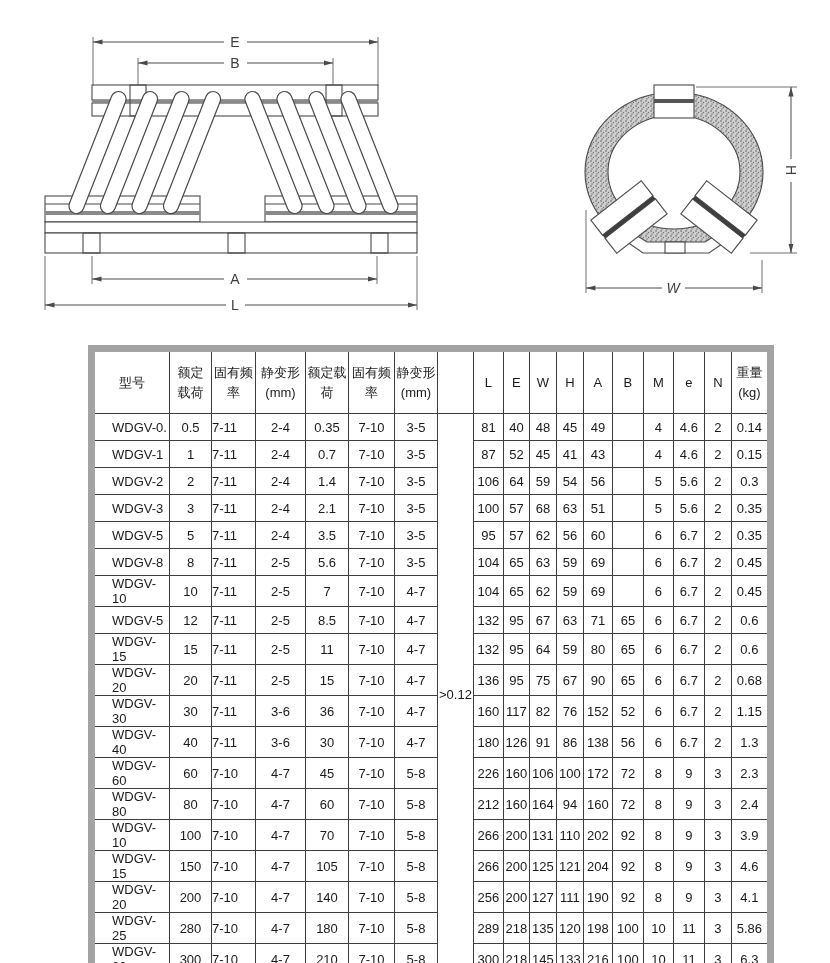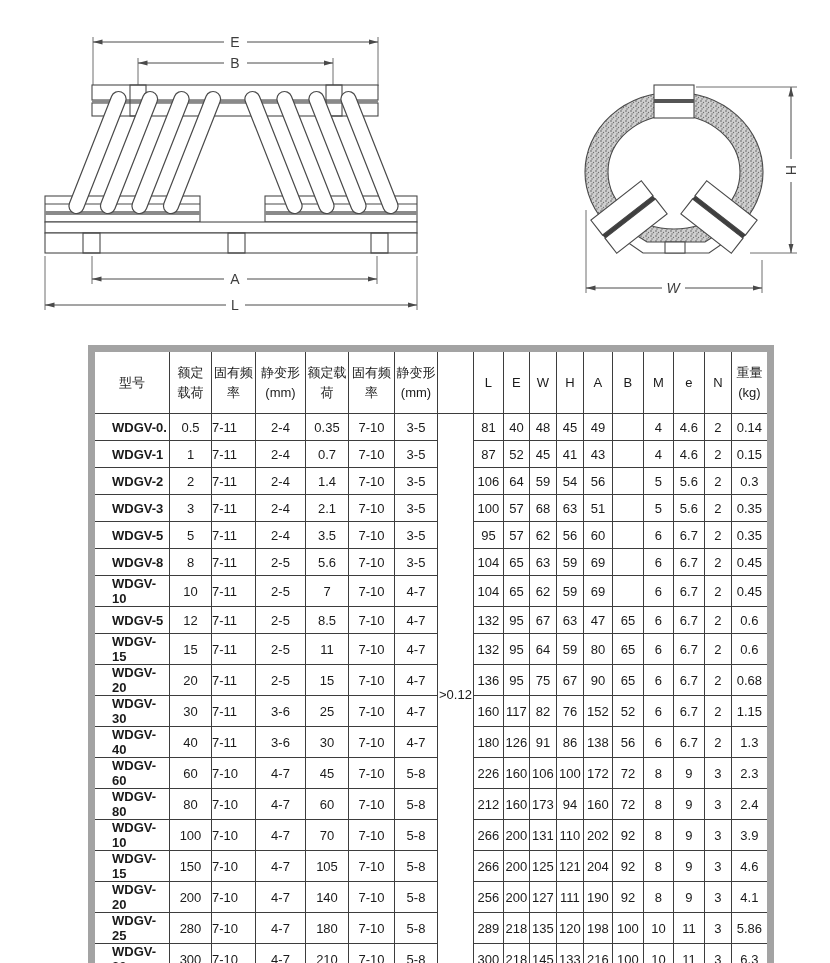--- a/index.html
+++ b/index.html
@@ -12,21 +12,21 @@
   .dim-label{font-size:14px;fill:#3d3d3d;font-family:"Liberation Sans",sans-serif;}
   .dim-label.it{font-style:italic;}
 
   table.spec{position:absolute;left:88px;top:345px;border-collapse:collapse;
              table-layout:fixed;font-size:13px;color:#1a1a1a;
              border:7px solid #a3a3a3;}
   .spec th,.spec td{border:1px solid #3d3d3d;padding:0 1px;text-align:center;
                     overflow:hidden;font-weight:normal;}
   .spec th{height:61px;white-space:pre-line;line-height:1.5;vertical-align:middle;}
   .spec td{height:26px;vertical-align:middle;}
-  .spec td.c0{text-align:left;padding-left:17px;font-weight:bold;}
+  .spec td.c0{text-align:left;padding-left:17px;}
   .spec td.c2{text-align:left;padding-left:0;margin-top:18px;}
   .spec td.note{vertical-align:middle;}
 </style>
 </head>
 <body>
 
 <div class="canvas">
 
   <svg class="side-view" width="430" height="320" viewBox="30 10 430 320">
     <defs>
@@ -346,21 +346,21 @@
           <td class="c1">12</td>
           <td class="c2">7-11</td>
           <td class="c3">2-5</td>
           <td class="c4">8.5</td>
           <td class="c5">7-10</td>
           <td class="c6">4-7</td>
           <td class="c8">132</td>
           <td class="c9">95</td>
           <td class="c10">67</td>
           <td class="c11">63</td>
-          <td class="c12">47</td>
+          <td class="c12">71</td>
           <td class="c13">65</td>
           <td class="c14">6</td>
           <td class="c15">6.7</td>
           <td class="c16">2</td>
           <td class="c17">0.6</td>
         </tr>
         <tr>
           <td class="c0">WDGV-15</td>
           <td class="c1">15</td>
           <td class="c2">7-11</td>
@@ -396,21 +396,21 @@
           <td class="c14">6</td>
           <td class="c15">6.7</td>
           <td class="c16">2</td>
           <td class="c17">0.68</td>
         </tr>
         <tr>
           <td class="c0">WDGV-30</td>
           <td class="c1">30</td>
           <td class="c2">7-11</td>
           <td class="c3">3-6</td>
-          <td class="c4">25</td>
+          <td class="c4">36</td>
           <td class="c5">7-10</td>
           <td class="c6">4-7</td>
           <td class="c8">160</td>
           <td class="c9">117</td>
           <td class="c10">82</td>
           <td class="c11">76</td>
           <td class="c12">152</td>
           <td class="c13">52</td>
           <td class="c14">6</td>
           <td class="c15">6.7</td>
@@ -458,21 +458,21 @@
         <tr>
           <td class="c0">WDGV-80</td>
           <td class="c1">80</td>
           <td class="c2">7-10</td>
           <td class="c3">4-7</td>
           <td class="c4">60</td>
           <td class="c5">7-10</td>
           <td class="c6">5-8</td>
           <td class="c8">212</td>
           <td class="c9">160</td>
-          <td class="c10">173</td>
+          <td class="c10">164</td>
           <td class="c11">94</td>
           <td class="c12">160</td>
           <td class="c13">72</td>
           <td class="c14">8</td>
           <td class="c15">9</td>
           <td class="c16">3</td>
           <td class="c17">2.4</td>
         </tr>
         <tr>
           <td class="c0">WDGV-10</td>

